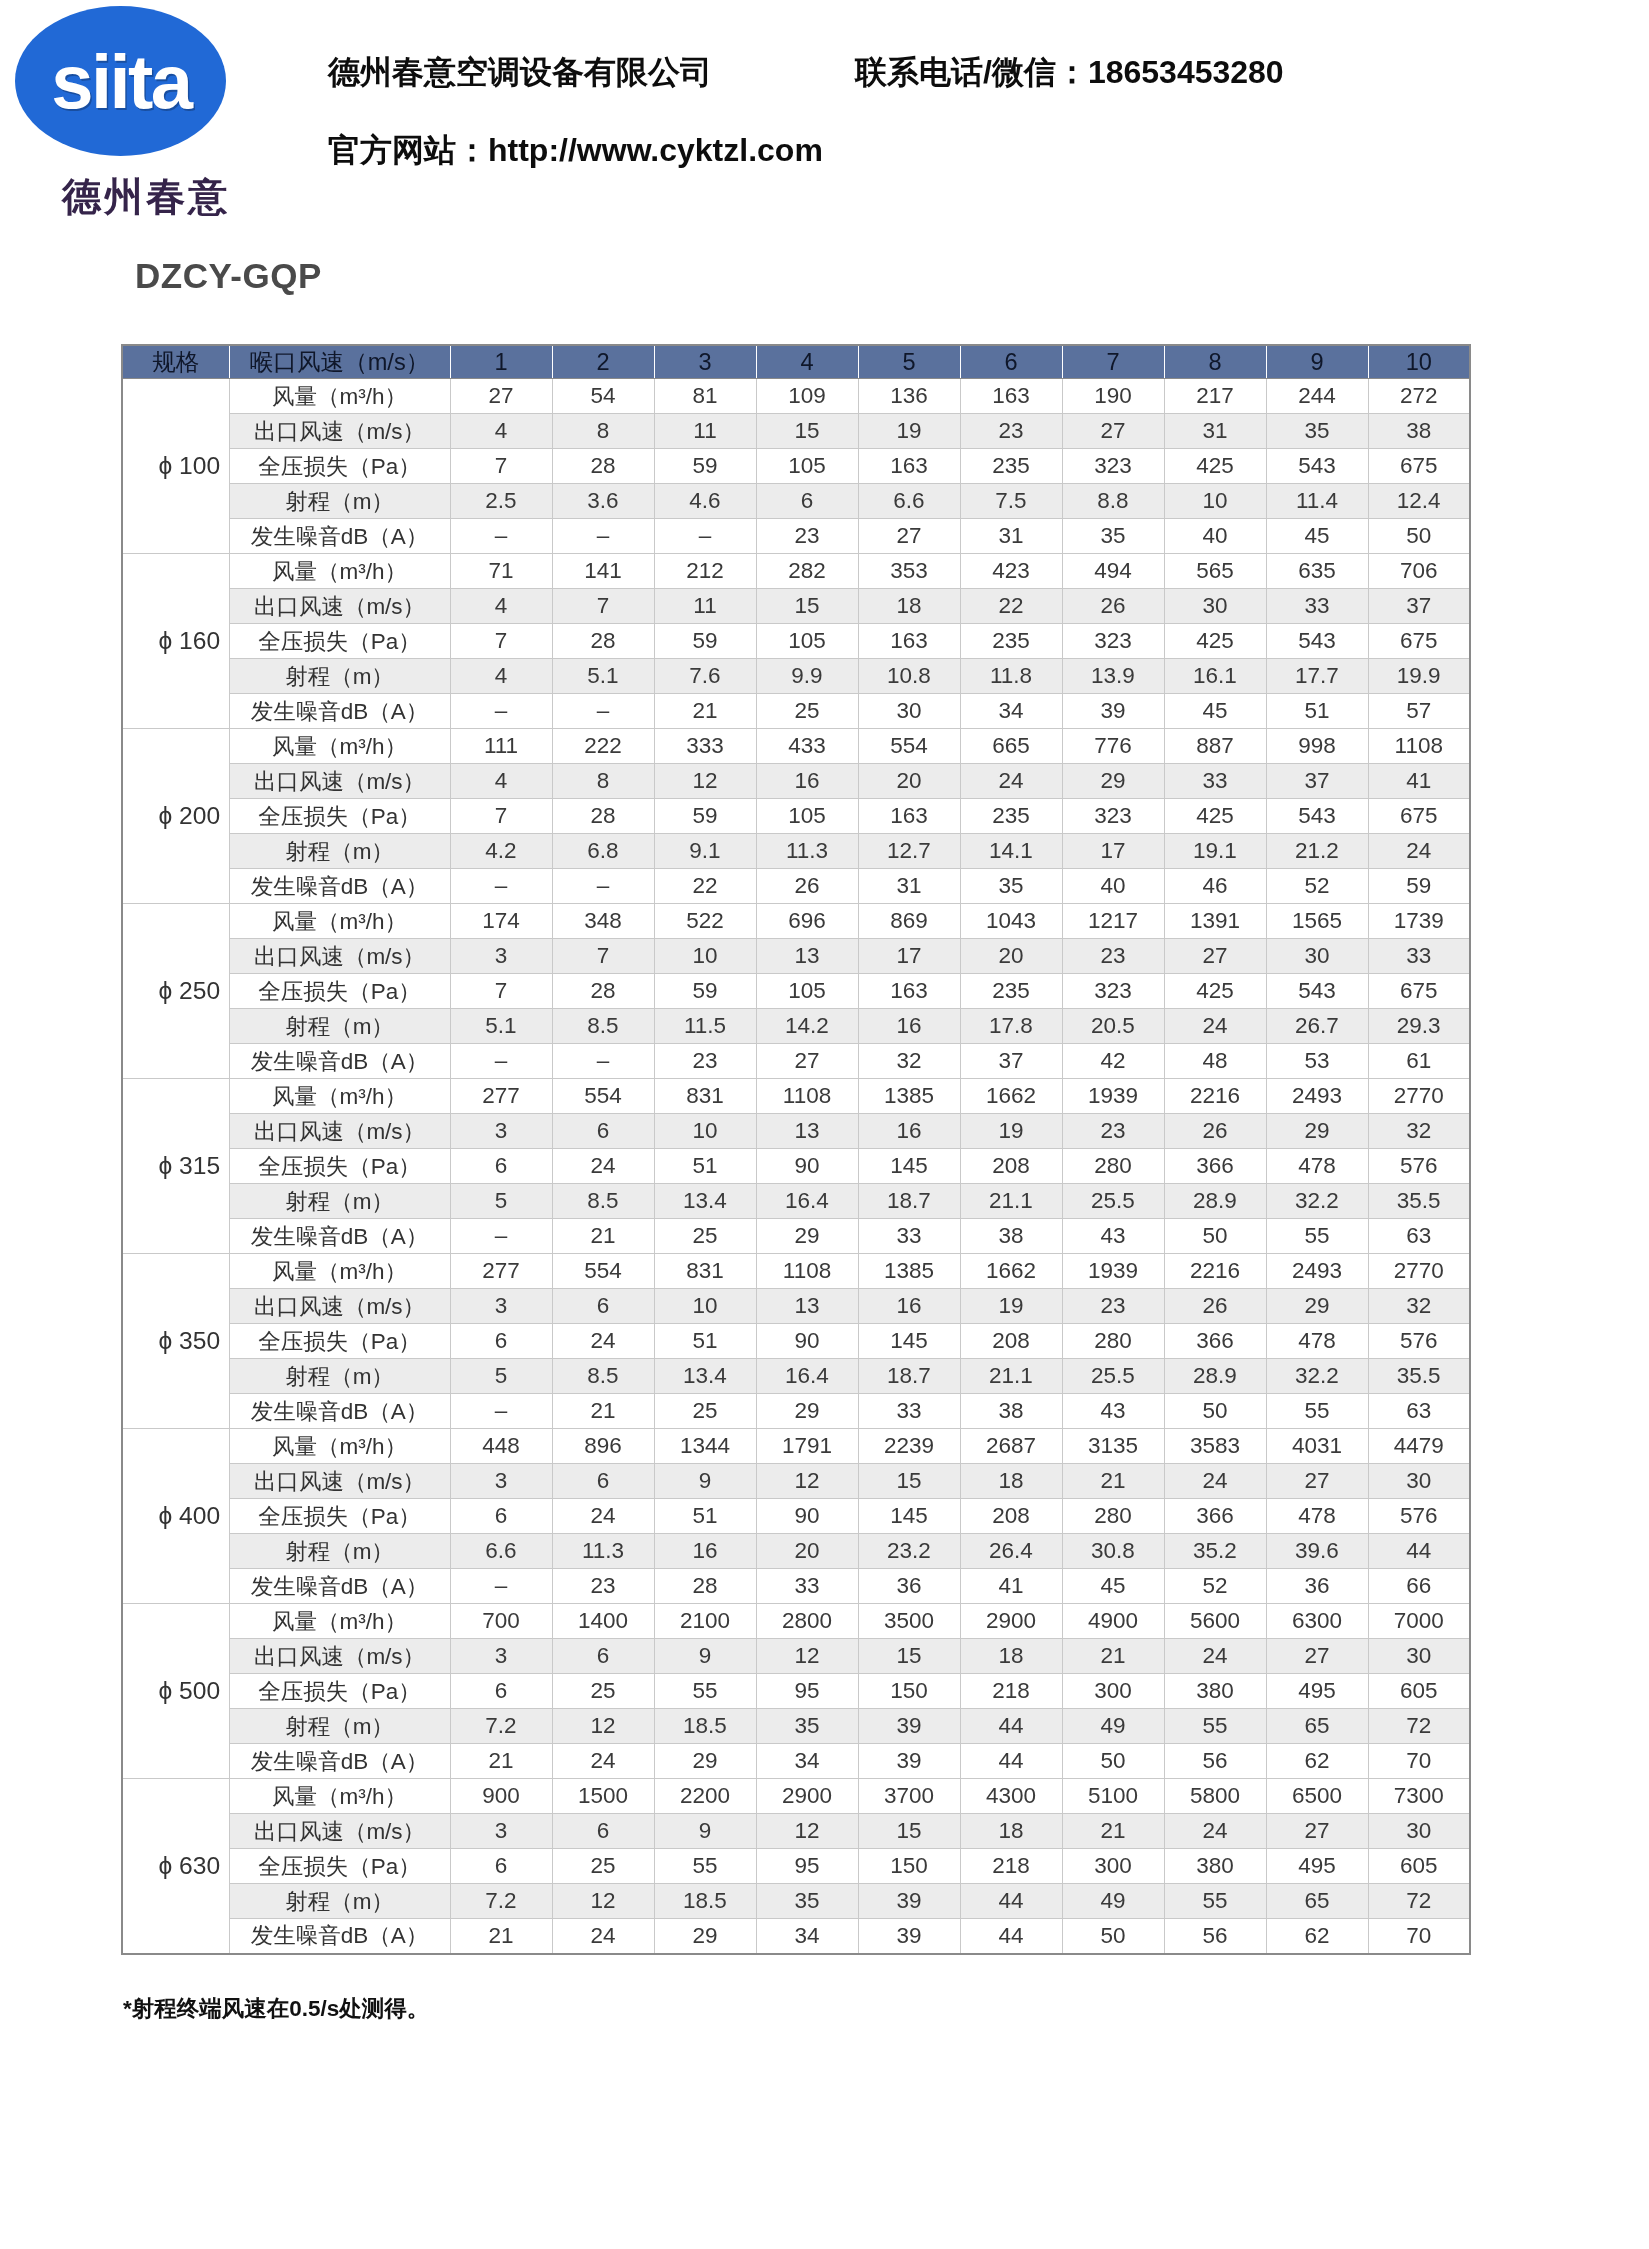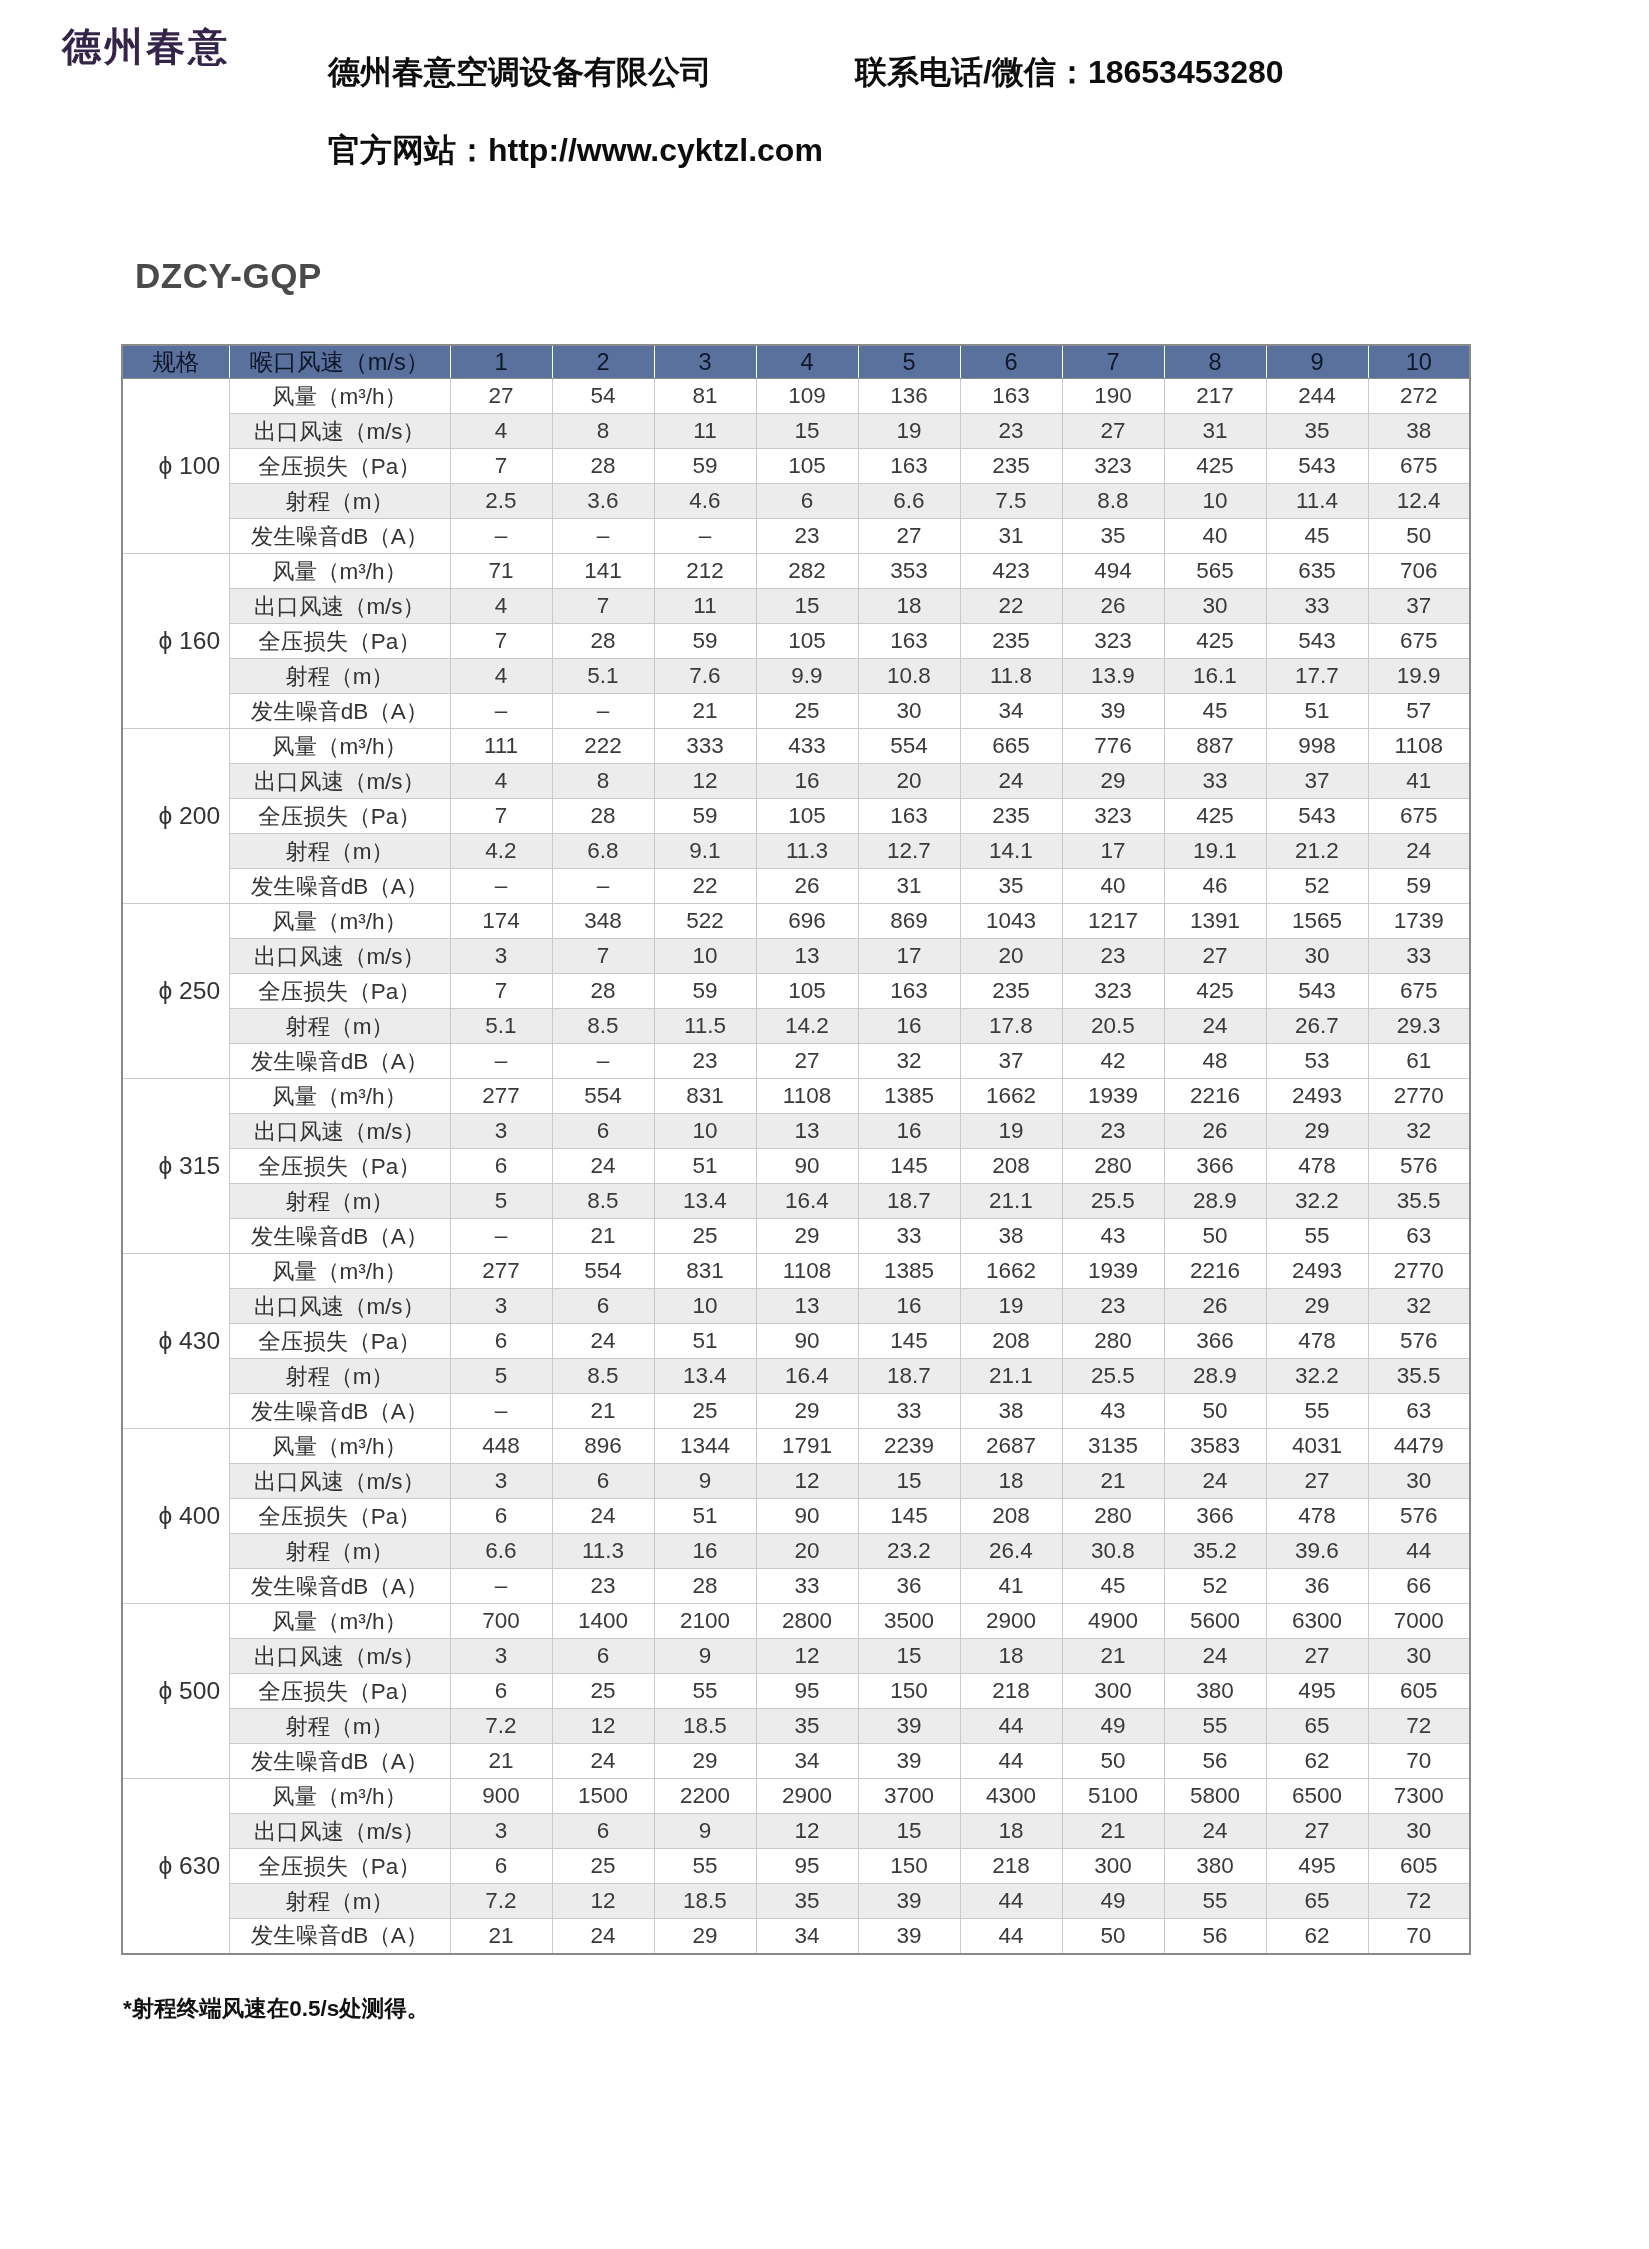--- a/index.html
+++ b/index.html
@@ -63,20 +63,23 @@
   .spec td.spec-cell{font-size:24.6px;color:#333;background:#fff;padding-left:27px;}
   .spec tr.stripe td{background:var(--stripe);}
   .spec tr.section-start td{border-top:1.5px solid var(--border-strong);}
   
   .footnote{position:absolute;left:123px;top:1993px;font-size:22.5px;font-weight:600;color:#111;}
 </style>
 </head>
 <body>
 
 <div class="logo-wrap">
+  <div class="logo-ellipse">
+    <span class="brand">siita</span>
+  </div>
   <div class="logo-caption">德州春意</div>
 </div>
 
 <div class="company-name">德州春意空调设备有限公司</div>
 
 <div class="contact"><span>联系电话/微信：</span><span>18653453280</span></div>
 
 <div class="website"><span>官方网站：</span><span>http://www.cyktzl.com</span></div>
 
 <div class="page-title">
@@ -439,21 +442,21 @@
         <td>25</td>
         <td>29</td>
         <td>33</td>
         <td>38</td>
         <td>43</td>
         <td>50</td>
         <td>55</td>
         <td>63</td>
       </tr>
       <tr class="section-start">
-        <td class="spec-cell" rowspan="5">ϕ 430</td>
+        <td class="spec-cell" rowspan="5">ϕ 350</td>
         <td class="row-label">风量（m³/h）</td>
         <td>277</td>
         <td>554</td>
         <td>831</td>
         <td>1108</td>
         <td>1385</td>
         <td>1662</td>
         <td>1939</td>
         <td>2216</td>
         <td>2493</td>

